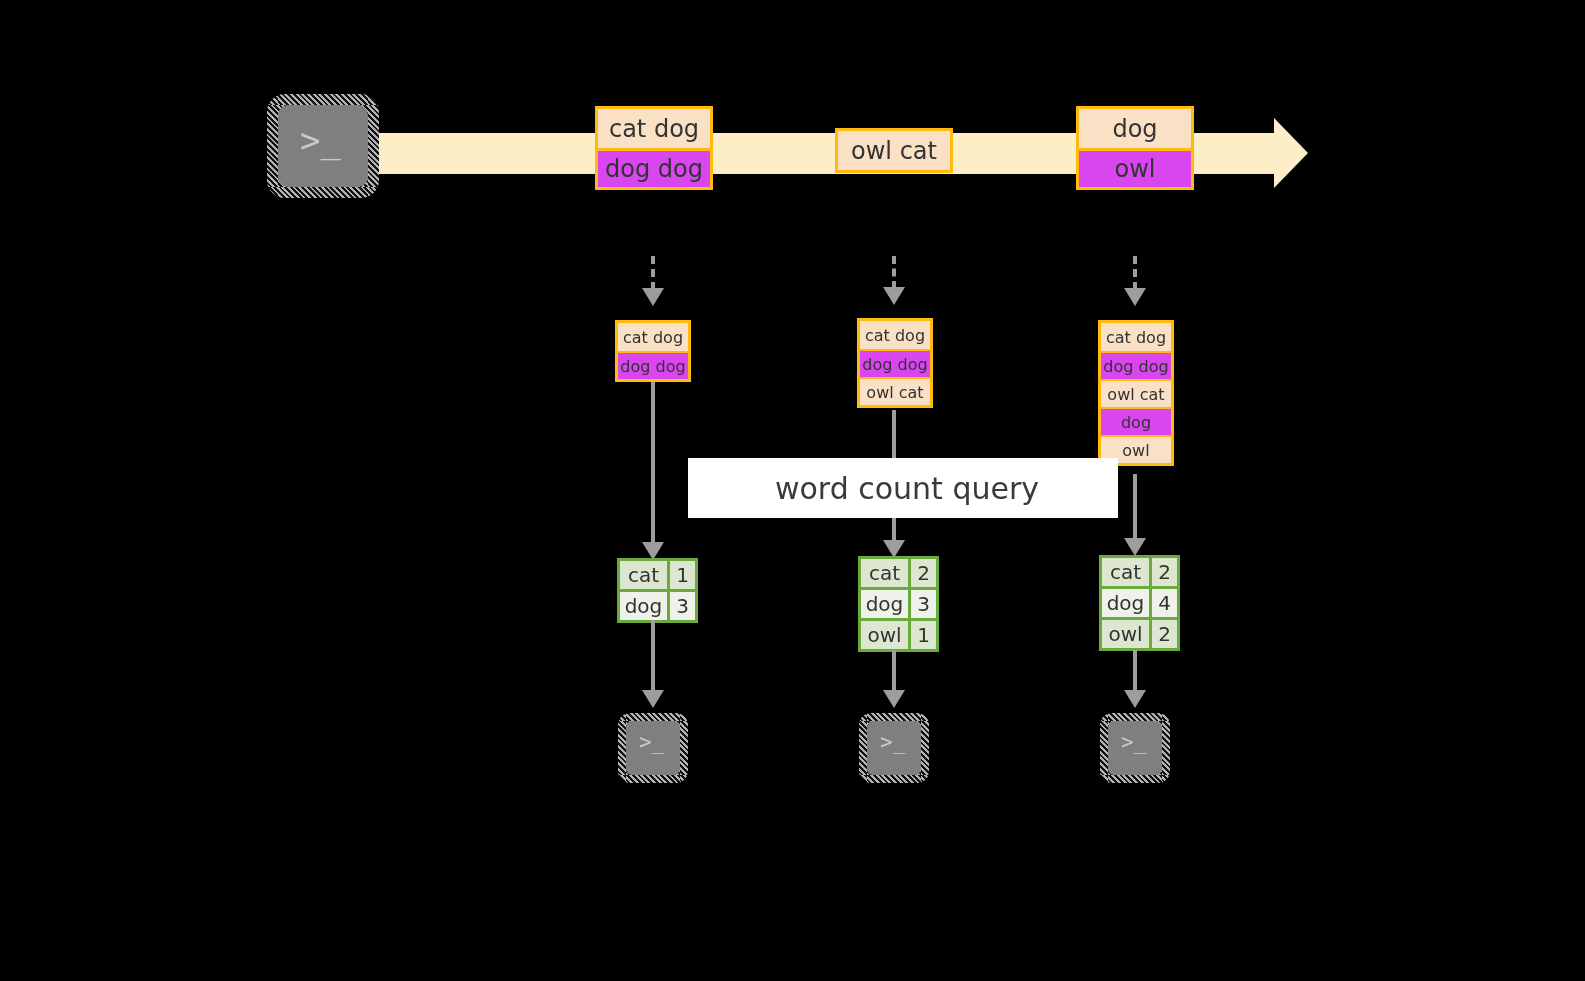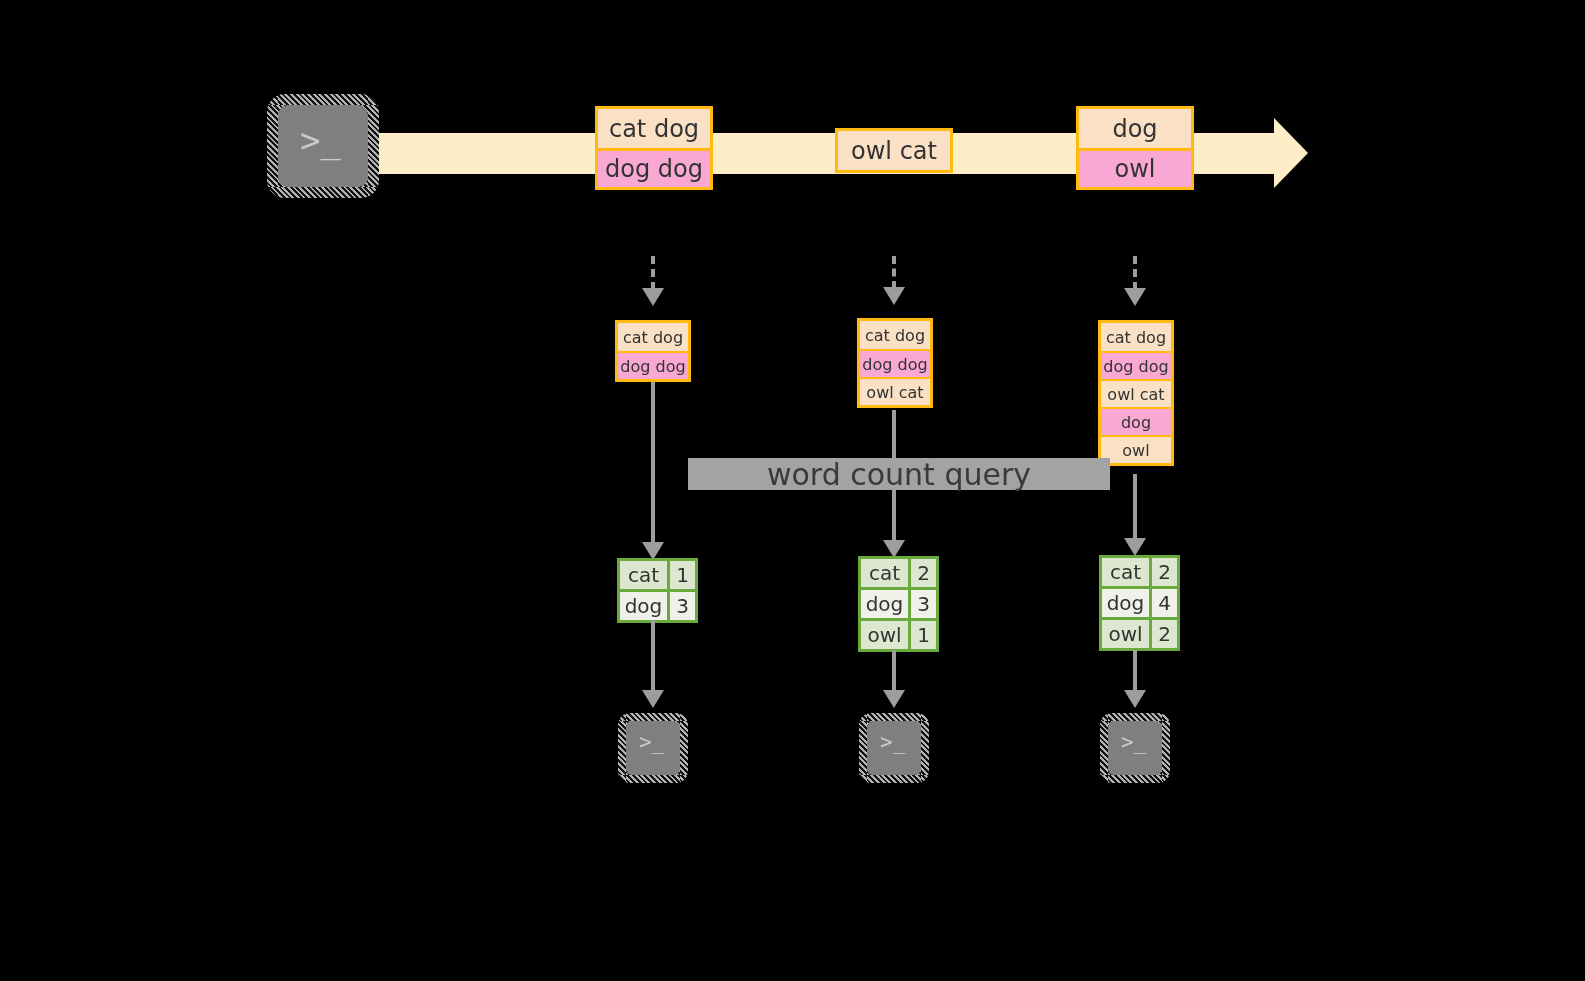--- a/index.html
+++ b/index.html
@@ -90,21 +90,21 @@
   }
   .rec-row {
     box-sizing: border-box;
     display: flex;
     align-items: center;
     justify-content: center;
     color: #333333;
     white-space: nowrap;
   }
   .rec-row.dark  { background: #fae1c6; }
-  .rec-row.light { background: #f9a8d4; }
+  .rec-row.light { background: #d946ef; }
   .rec-row + .rec-row { border-top: 3px solid #ffb90f; }
 
   
   .rec-stack.lg .rec-row { height: 39px; font-size: 24px; }
   
   .rec-stack.sm .rec-row { height: 28px; font-size: 16px; }
   .rec-stack.sm .rec-row + .rec-row { border-top: 2px solid #ffb90f; }
 
   
   .res-table {
@@ -147,25 +147,26 @@
     border-right: 11px solid transparent;
     border-top: 18px solid #9d9d9d;
   }
 
   
   .query-band {
     position: absolute;
     left: 688px;
     top: 458px;
     width: 422px;
-    height: 32px;
-    background: #a3a3a3;
+    height: 60px;
+    background: #ffffff;
     display: flex;
     align-items: center;
     justify-content: center;
+    padding-left: 8px;
   }
   .query-band .label {
     font-size: 30px;
     color: #3a3a3a;
     white-space: nowrap;
   }
 </style>
 </head>
 <body>
 

